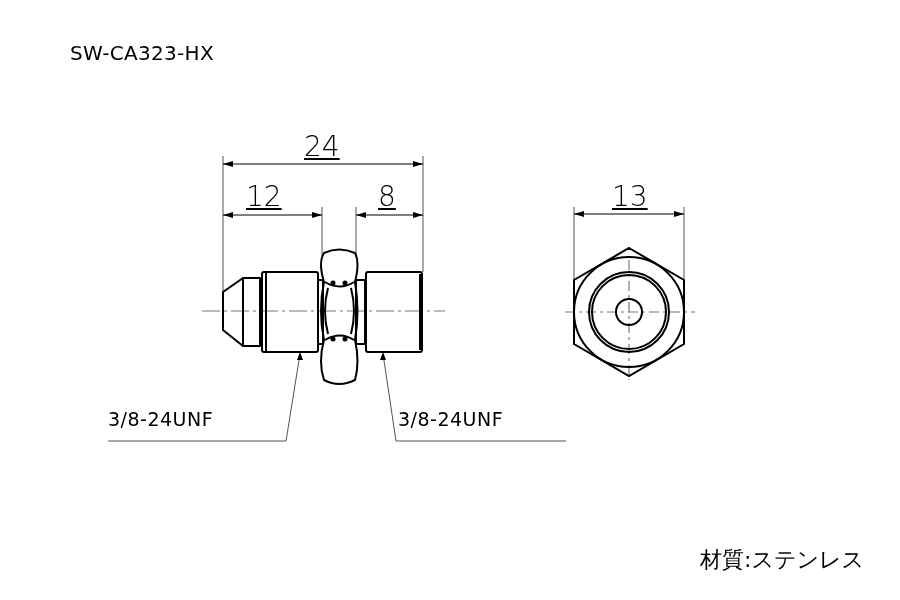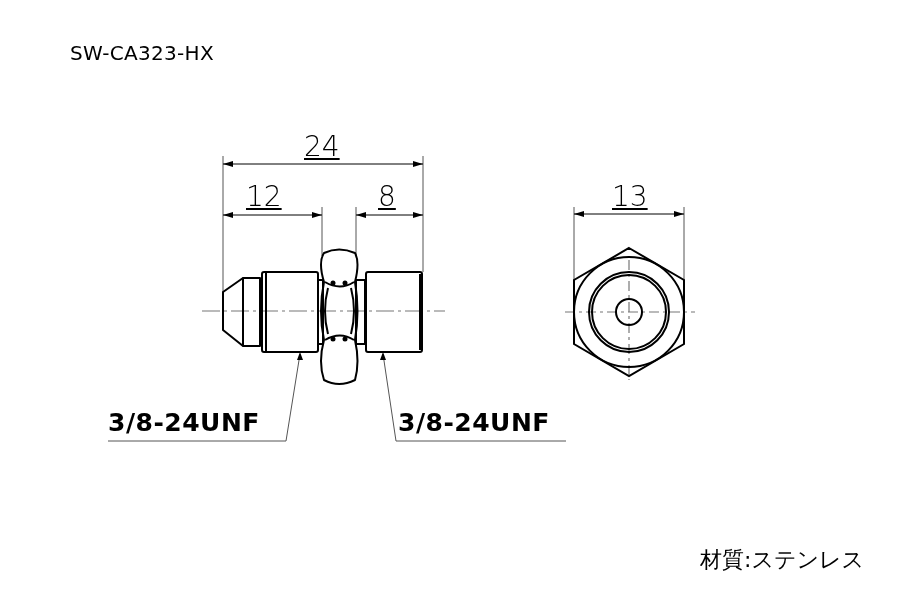--- a/index.html
+++ b/index.html
@@ -1,20 +1,20 @@
 <!DOCTYPE html>
 <html><head>
 <meta charset="utf-8">
 <style>
   html, body { margin: 0; padding: 0; background: #ffffff; }
   body { width: 900px; height: 600px; position: relative; overflow: hidden;
          font-family: "DejaVu Sans", "Liberation Sans", sans-serif; color: #000; }
   .part-no { position: absolute; left: 70px; top: 41px; font-size: 20px; letter-spacing: 0.3px; }
   .material { position: absolute; left: 700px; top: 545px; font-size: 22px; }
-  .thread-label { position: absolute; font-size: 25px; top: 408px; letter-spacing: 0.5px; font-weight: bold; }
+  .thread-label { position: absolute; font-size: 19px; top: 408px; letter-spacing: 0.5px; }
   .dim-text { position: absolute; font-size: 28px; font-family: "DejaVu Sans", sans-serif; font-weight: 300; text-decoration: underline; }
   svg.drawing { position: absolute; left: 0; top: 0; }
 </style>
 </head>
 <body>
 
 <div class="part-no">SW-CA323-HX</div>
 
 <svg class="drawing" width="900" height="600" viewBox="0 0 900 600">
   <defs>

